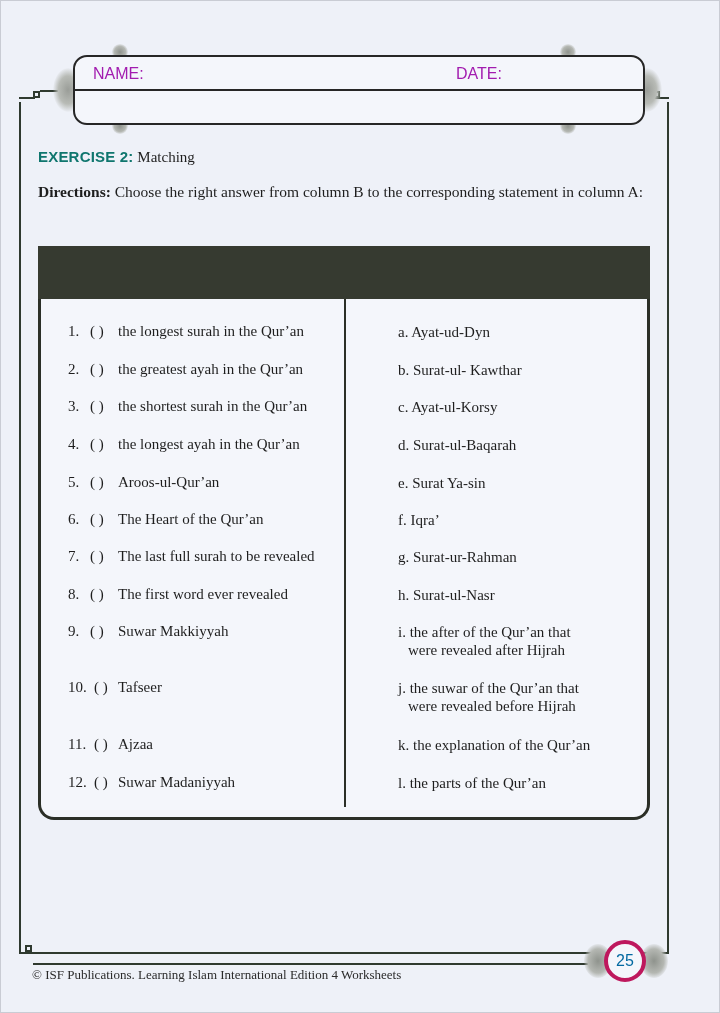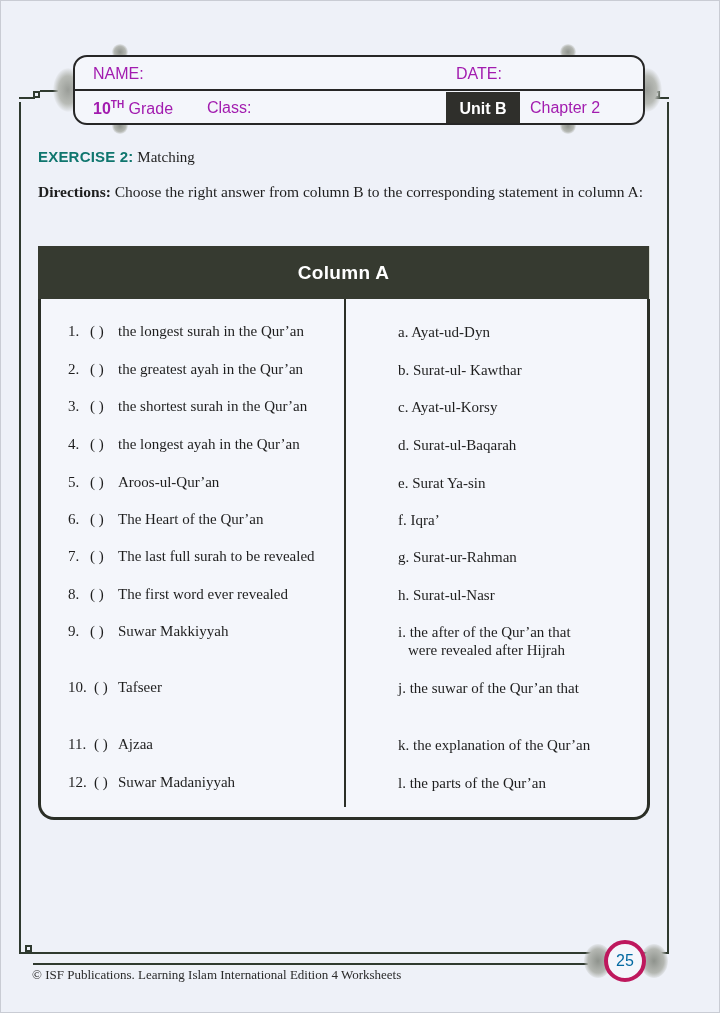--- a/index.html
+++ b/index.html
@@ -155,40 +155,33 @@
 <div class="ornament-small" style="left:112px;top:118px;"></div>
 <div class="ornament" style="left:632px;top:68px;"></div>
 <div class="ornament-small" style="left:560px;top:44px;"></div>
 <div class="ornament-small" style="left:560px;top:118px;"></div>
 
 <div class="header-box">
   <div class="header-row1">
     <span class="lbl name-label">NAME:</span>
     <span class="lbl date-label">DATE:</span>
   </div>
-  <div class="header-row2">
-    <span class="lbl grade"><b>10</b><sup>TH</sup> <span>Grade</span></span>
-    <span class="lbl class-label">Class:</span>
-    <div class="unit-cell">Unit B</div>
-    <span class="lbl chapter-label">Chapter 2</span>
-  </div>
 </div>
 
 <div class="ex-title">
   <span class="ex-num">EXERCISE 2:</span>
   <span class="ex-type">Matching</span>
 </div>
 <div class="directions">
   <b>Directions:</b>
   <span>Choose the right answer from column B to the corresponding statement in column A:</span>
 </div>
 
 <div class="match-table">
   <div class="table-head">
-    <div class="head-cell a">Column A</div>
   </div>
   <div class="col-divider"></div>
 
   <div class="row" style="top:77px;">
     <span class="a-text"><span class="num">1.</span><span class="paren">( )</span><span>the longest surah in the Qur’an</span></span>
     <span class="b-text"><span>a.  Ayat-ud-Dyn</span></span>
   </div>
   <div class="row" style="top:115px;">
     <span class="a-text"><span class="num">2.</span><span class="paren">( )</span><span>the greatest ayah in the Qur’an</span></span>
     <span class="b-text"><span>b. Surat-ul- Kawthar</span></span>
@@ -216,21 +209,21 @@
   <div class="row" style="top:340px;">
     <span class="a-text"><span class="num">8.</span><span class="paren">( )</span><span>The first word ever revealed</span></span>
     <span class="b-text"><span>h. Surat-ul-Nasr</span></span>
   </div>
   <div class="row" style="top:377px;">
     <span class="a-text"><span class="num">9.</span><span class="paren">( )</span><span>Suwar Makkiyyah</span></span>
     <span class="b-text"><span>i. the after of the Qur’an that</span><span class="indent">were revealed after Hijrah</span></span>
   </div>
   <div class="row wide" style="top:433px;">
     <span class="a-text"><span class="num">10.</span><span class="paren">( )</span><span>Tafseer</span></span>
-    <span class="b-text"><span>j. the suwar of the Qur’an that</span></span>
+    <span class="b-text"><span>j. the suwar of the Qur’an that</span><span class="indent">were revealed before Hijrah</span></span>
   </div>
   <div class="row wide" style="top:490px;">
     <span class="a-text"><span class="num">11.</span><span class="paren">( )</span><span>Ajzaa</span></span>
     <span class="b-text"><span>k. the explanation of the Qur’an</span></span>
   </div>
   <div class="row wide" style="top:528px;">
     <span class="a-text"><span class="num">12.</span><span class="paren">( )</span><span>Suwar Madaniyyah</span></span>
     <span class="b-text"><span>l. the parts of the Qur’an</span></span>
   </div>
 </div>

